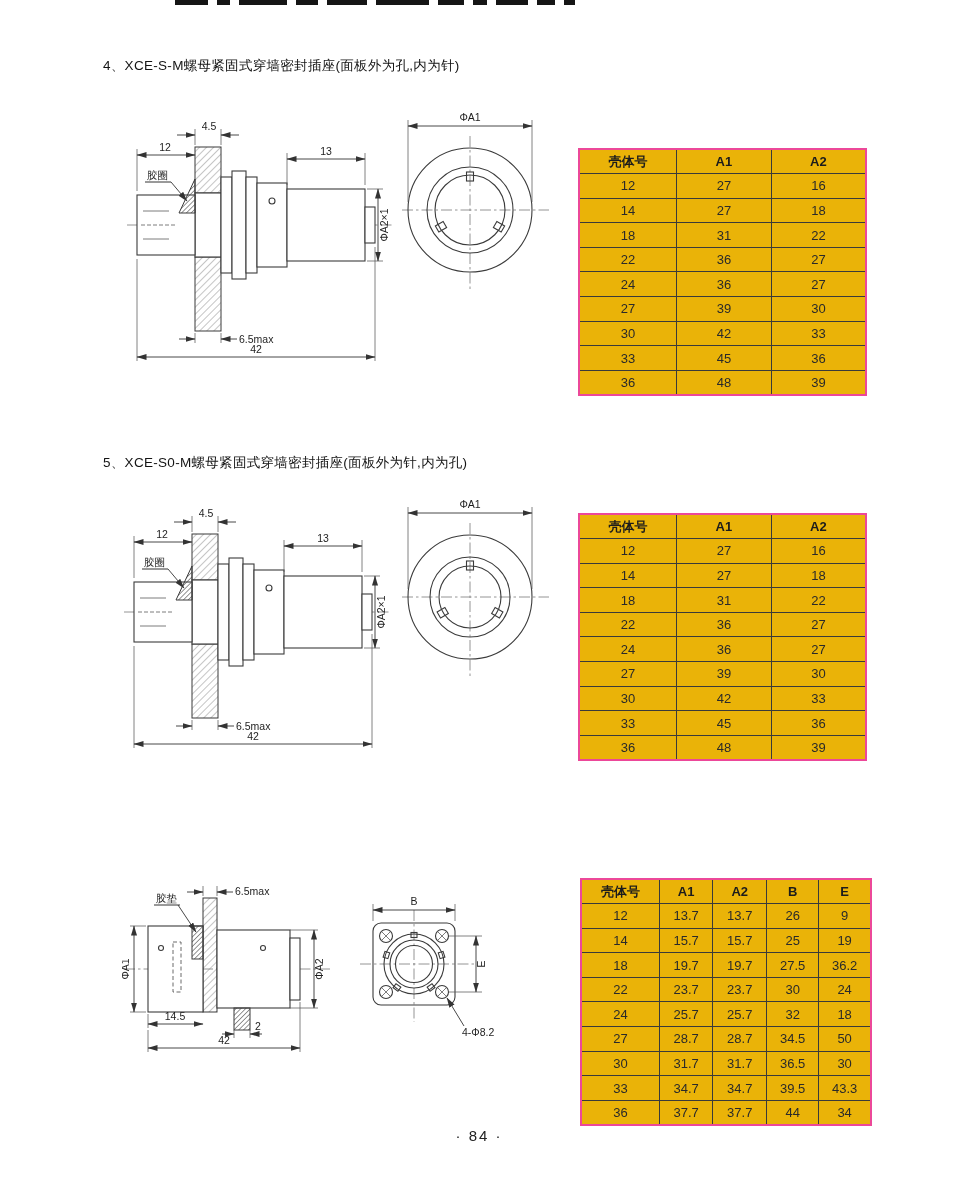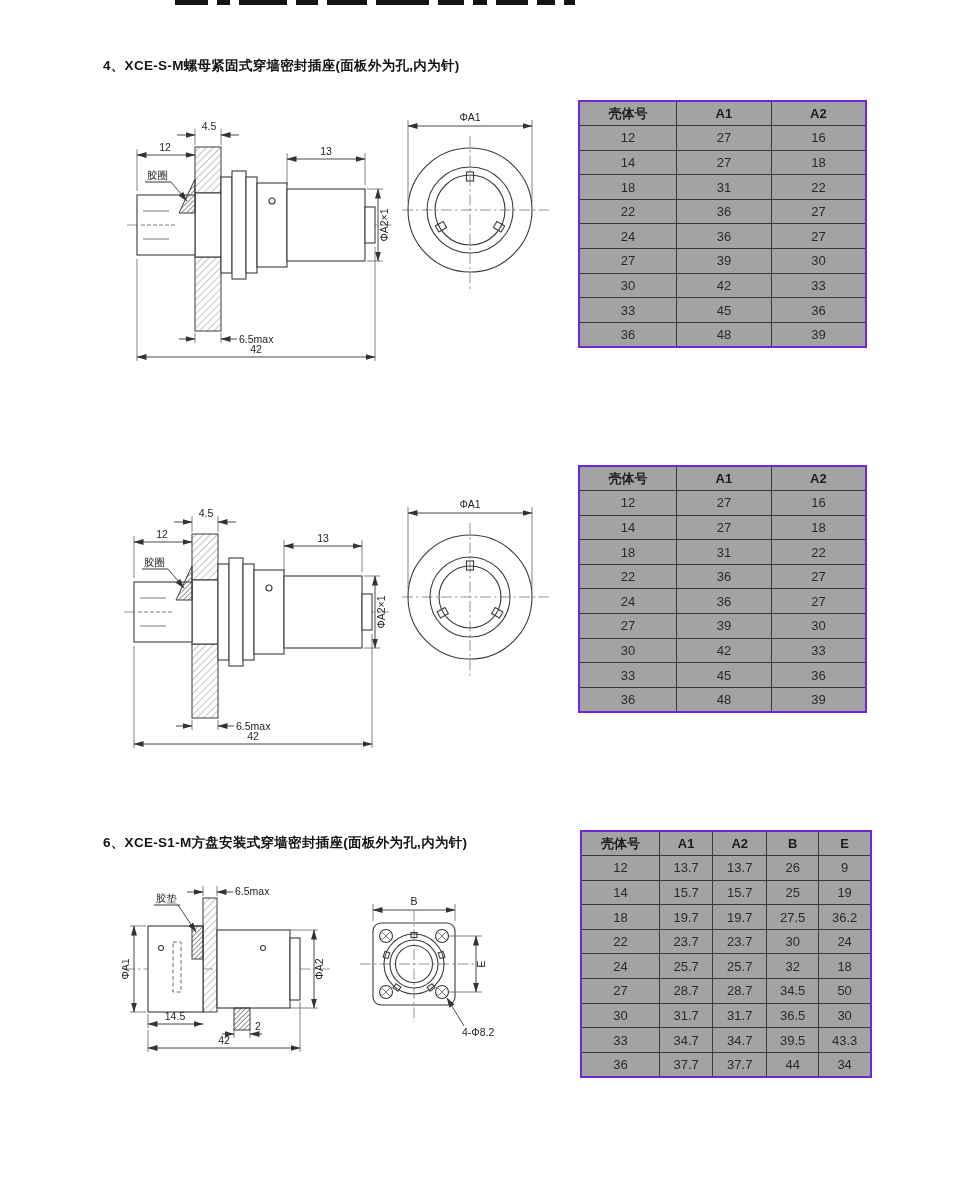--- a/index.html
+++ b/index.html
@@ -3,34 +3,34 @@
 <meta charset="utf-8">
 <style>
   * { margin:0; padding:0; box-sizing:border-box; }
   html,body { background:#e9e9e7; }
   .page {
     position:relative; width:958px; height:1200px; background:#ffffff;
     font-family:"Liberation Sans", sans-serif; color:#1f1f1f; overflow:hidden;
     margin:0 auto;
   }
   .section-title {
-    position:absolute; font-size:13.5px; font-weight:700; color:#141414;
+    position:absolute; font-size:13.5px; font-weight:400; color:#141414;
     letter-spacing:0.3px; white-space:nowrap;
   }
   .footer {
     position:absolute; top:1127px; left:0; width:100%;
     text-align:center; font-size:15px; color:#222; letter-spacing:2px;
   }
   .cutoff { position:absolute; top:0; left:175px; width:400px; height:6px;
     display:flex; gap:9px; overflow:hidden; align-items:flex-start; }
   .cutoff span { display:block; height:9px; background:#151515; margin-top:-4px; }
 
   .tbl-wrap { position:absolute; }
-  .spec-table { border-collapse:collapse; width:100%; table-layout:fixed; background:#a3a3a3;
-    border:2px solid #6d28d9; }
+  .spec-table { border-collapse:collapse; width:100%; table-layout:fixed; background:#eab308;
+    border:2px solid #ec4899;margin-top:48px; }
   .spec-table th, .spec-table td {
     border:1px solid #3a3a3a; text-align:center; vertical-align:middle;
     font-size:13px; color:#2a2a2a; height:24.6px; padding:0; font-weight:400;
   }
   .spec-table th { font-weight:600; color:#1c1c1c; }
 
   svg { position:absolute; }
   svg text { font-family:"Liberation Sans", sans-serif; font-size:10.5px; fill:#1d1d1d; }
   .ol   { fill:#fff; stroke:#3b3b3b; stroke-width:1.1; }
   .nf   { fill:none; stroke:#3b3b3b; stroke-width:1.1; }
@@ -204,20 +204,21 @@
           </tr>
           <tr>
             <td>36</td>
             <td>48</td>
             <td>39</td>
           </tr>
         </tbody>
       </table>
     </div>
 
+  <div class="section-title" style="left:103px; top:454px">5、XCE-S0-M螺母紧固式穿墙密封插座(面板外为针,内为孔)</div>
 
   <svg style="left:122px; top:502px" width="270" height="250" viewBox="0 0 270 250">
     <line class="axis" x1="2" y1="110" x2="268" y2="110"></line>
     <rect class="hat" x="70" y="32" width="26" height="46"></rect>
     <rect class="hat" x="70" y="142" width="26" height="74"></rect>
     <rect class="ol" x="70" y="78" width="26" height="64"></rect>
     <rect class="ol" x="12" y="80" width="58" height="60"></rect>
     <line class="thin" x1="18" y1="96" x2="44" y2="96"></line>
     <line class="thin" x1="18" y1="124" x2="44" y2="124"></line>
     <line class="thin" x1="16" y1="110" x2="50" y2="110" stroke-dasharray="4 2"></line>
@@ -331,21 +332,20 @@
           </tr>
           <tr>
             <td>36</td>
             <td>48</td>
             <td>39</td>
           </tr>
         </tbody>
       </table>
     </div>
 
-  <div class="section-title" style="left:103px; top:834px">6、XCE-S1-M方盘安装式穿墙密封插座(面板外为孔,内为针)</div>
 
   <svg style="left:122px; top:872px" width="210" height="195" viewBox="0 0 210 195">
     <line class="axis" x1="2" y1="97" x2="208" y2="97"></line>
     <rect class="hat" x="81" y="26" width="14" height="114"></rect>
     <rect class="ol" x="26" y="54" width="55" height="86"></rect>
     <circle class="nf" cx="39" cy="76" r="2.5"></circle>
     <rect class="dash" x="51" y="70" width="8" height="50"></rect>
     <rect class="hatd" x="70" y="54" width="11" height="33"></rect>
     <rect class="ol" x="95" y="58" width="73" height="78"></rect>
     <circle class="nf" cx="141" cy="76" r="2.5"></circle>
@@ -508,14 +508,15 @@
             <td>36</td>
             <td>37.7</td>
             <td>37.7</td>
             <td>44</td>
             <td>34</td>
           </tr>
         </tbody>
       </table>
     </div>
 
+  <div class="footer">· 84 ·</div>
 
 </div>
 
 </body></html>

